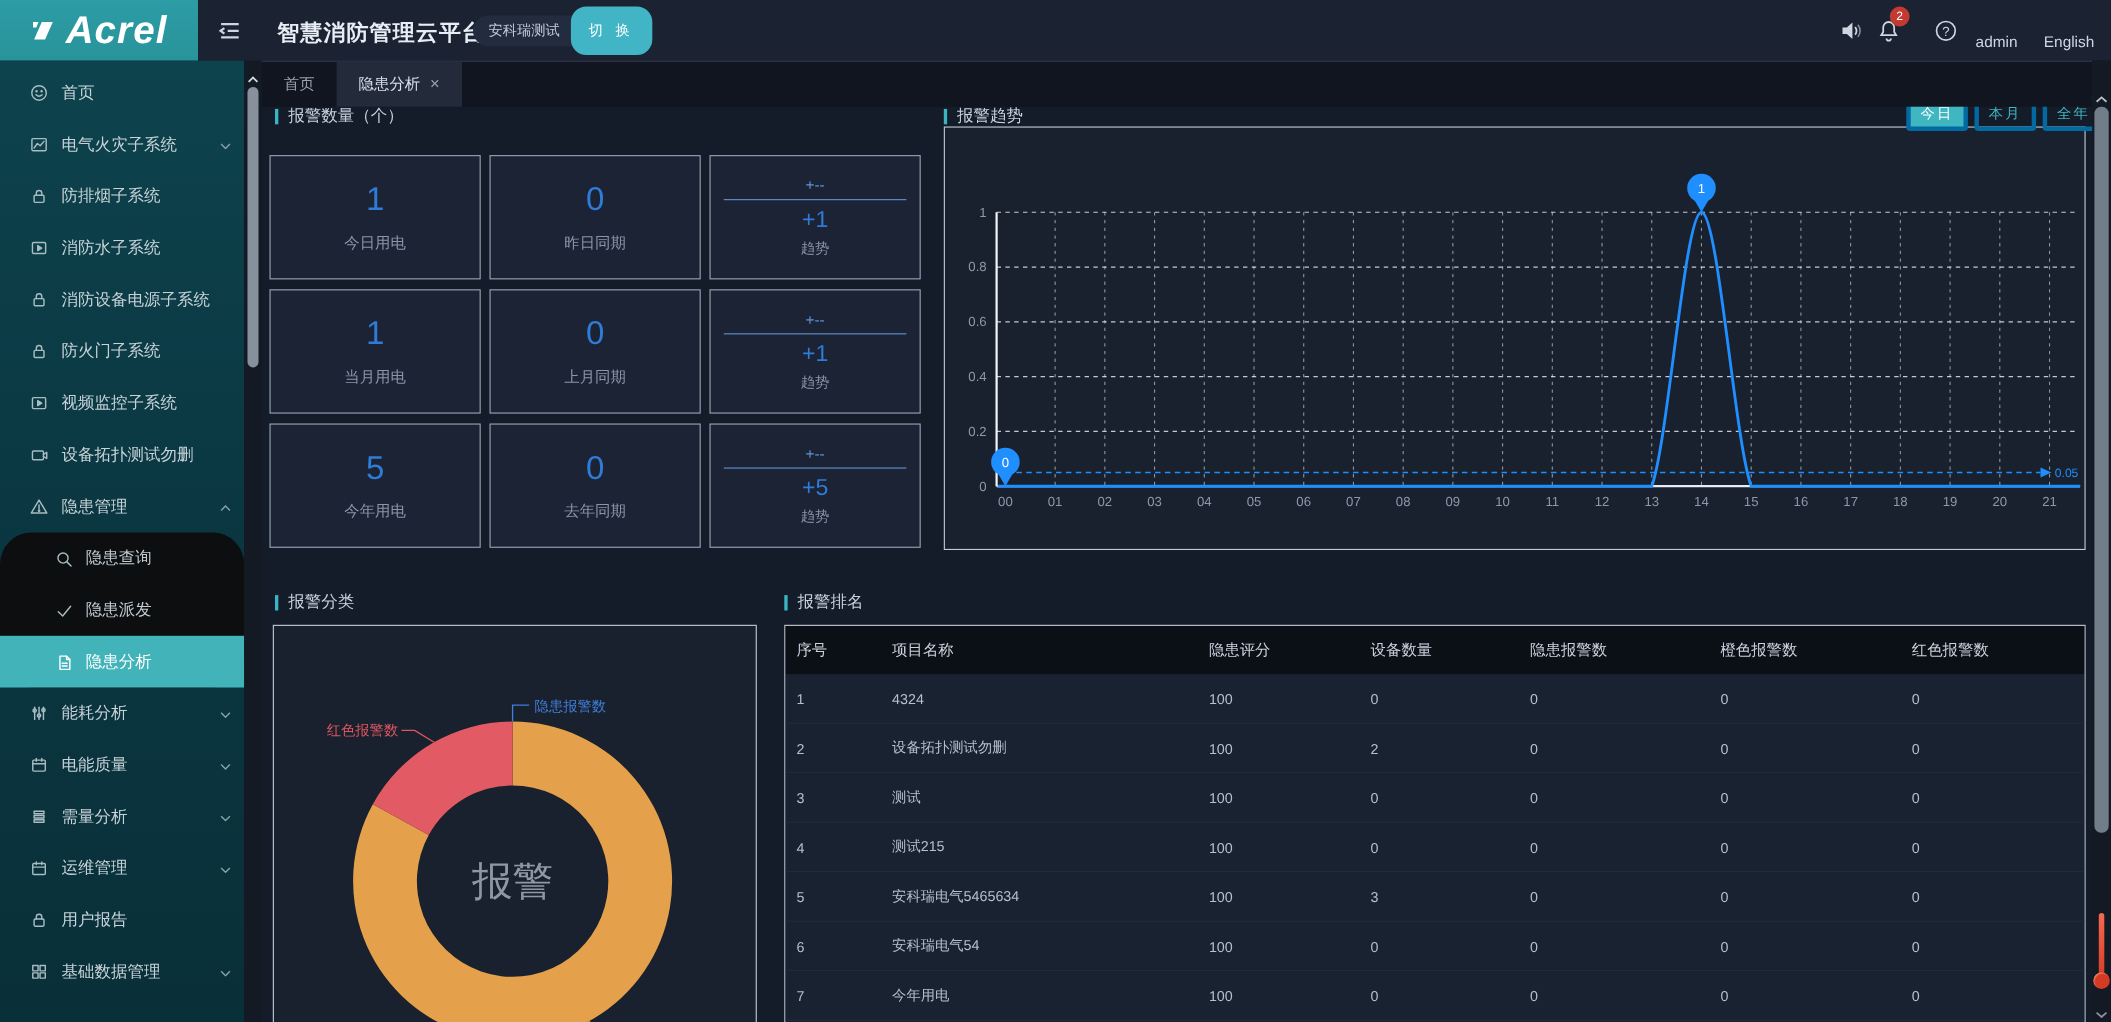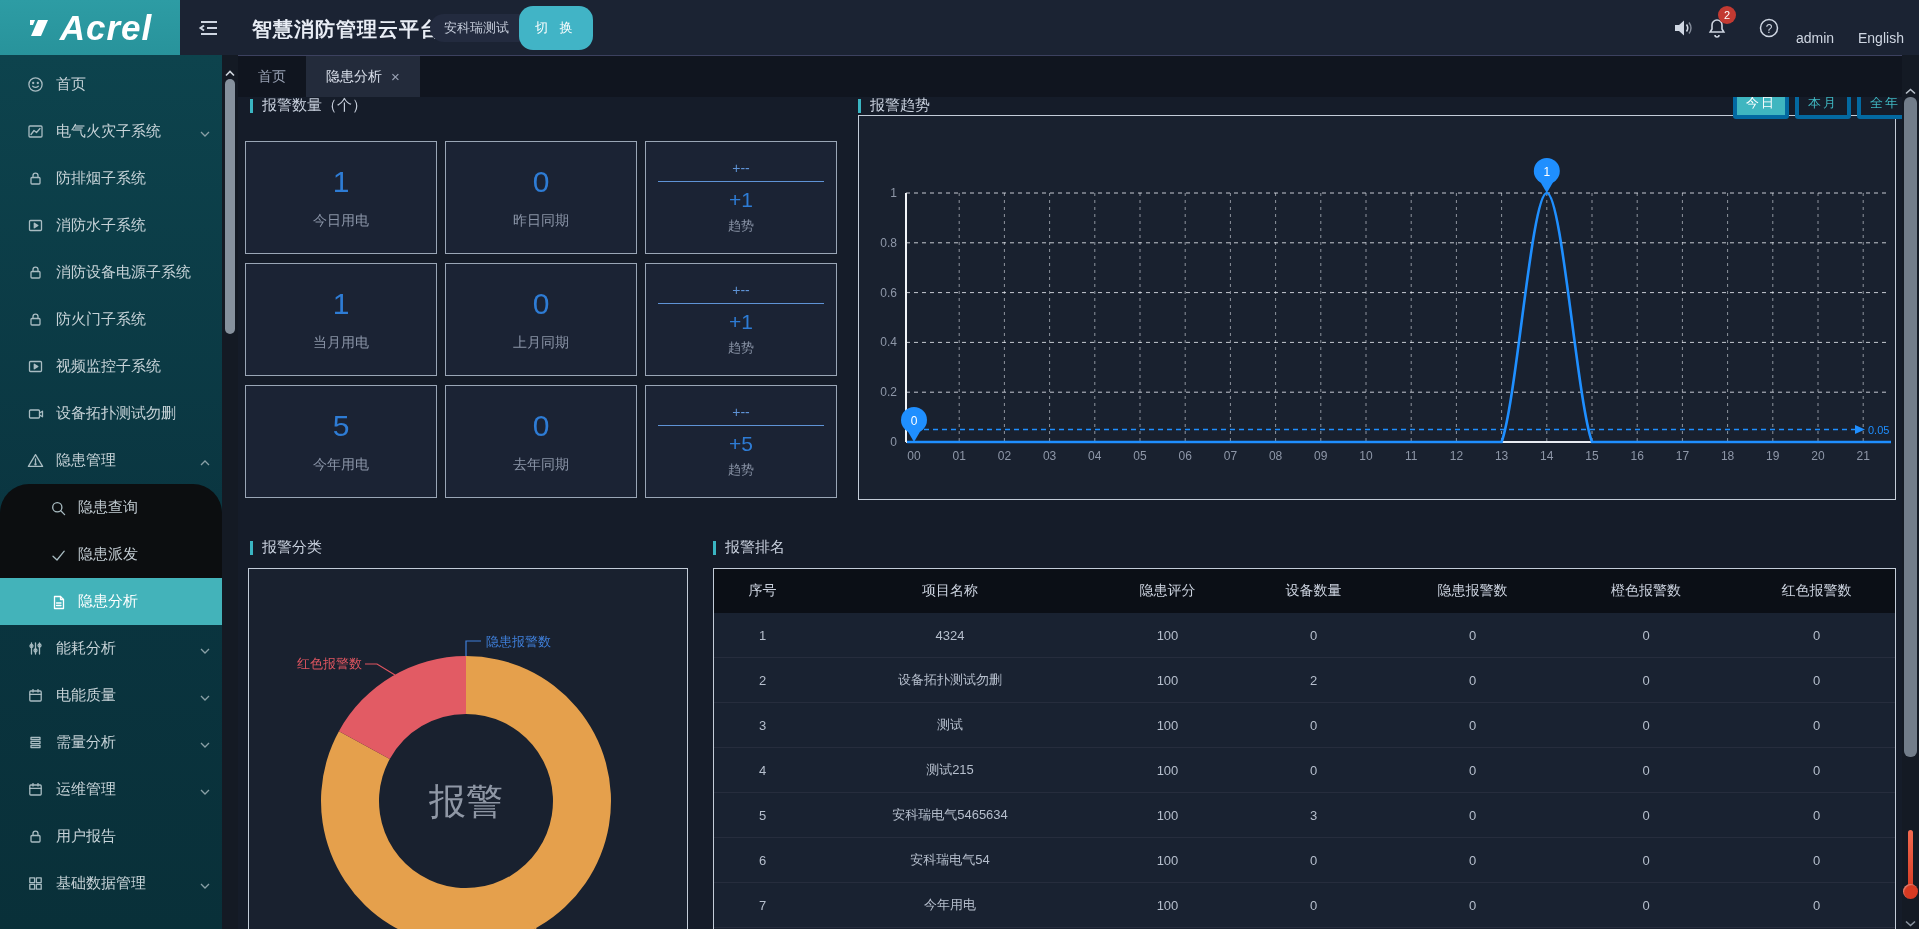--- a/index.html
+++ b/index.html
@@ -61,21 +61,21 @@
   .panel { position:absolute; background:#19212f; border:1px solid #c3ccd8; }
   #trend-panel { left:858px; top:115px; width:1038px; height:385px; }
   #pie-panel { left:248px; top:568px; width:440px; height:370px; }
   #rank-panel { left:713px; top:568px; width:1183px; height:370px; overflow:hidden; }
 
   .trend-btns { position:absolute; left:1733px; top:87px; display:flex; gap:6px; z-index:6; }
   .tbtn { font-size:13px; padding:3px 9px; border:4px solid #0369a1; border-radius:3px; background:transparent; color:#3fb6c0; cursor:pointer; letter-spacing:2px; }
   .tbtn.active { background:#3fb6c0; color:#fff; }
 
   
-  .rank-table { width:100%;text-align:center; }
+  .rank-table { width:100%; }
   .rank-head { display:grid; grid-template-columns:87px 288px 147px 145px 173px 174px 1fr; height:44px; align-items:center; background:#0b0f16; color:#ccd3df; font-size:14px; }
   .rank-row { display:grid; grid-template-columns:87px 288px 147px 145px 173px 174px 1fr; height:45px; align-items:center; background:#192231; border-bottom:1px solid #262d3d; color:#b6bfcd; font-size:13px; cursor:pointer; }
   .rank-head > div, .rank-row > div { padding-left:10px; white-space:nowrap; }
 
   
   .page-scroll { position:absolute; left:1902px; top:55px; width:17px; height:874px; background:#141a24; z-index:40; }
   .page-scroll .arrow-up { position:absolute; left:3px; top:26px; }
   .page-scroll .arrow-down { position:absolute; left:3px; top:858px; }
   .page-scroll .thumb { position:absolute; left:2px; top:42px; width:13px; height:660px; background:#727d8a; border-radius:6px; cursor:pointer; }
   .red-pin { position:absolute; left:0; top:775px; width:17px; height:85px; }

